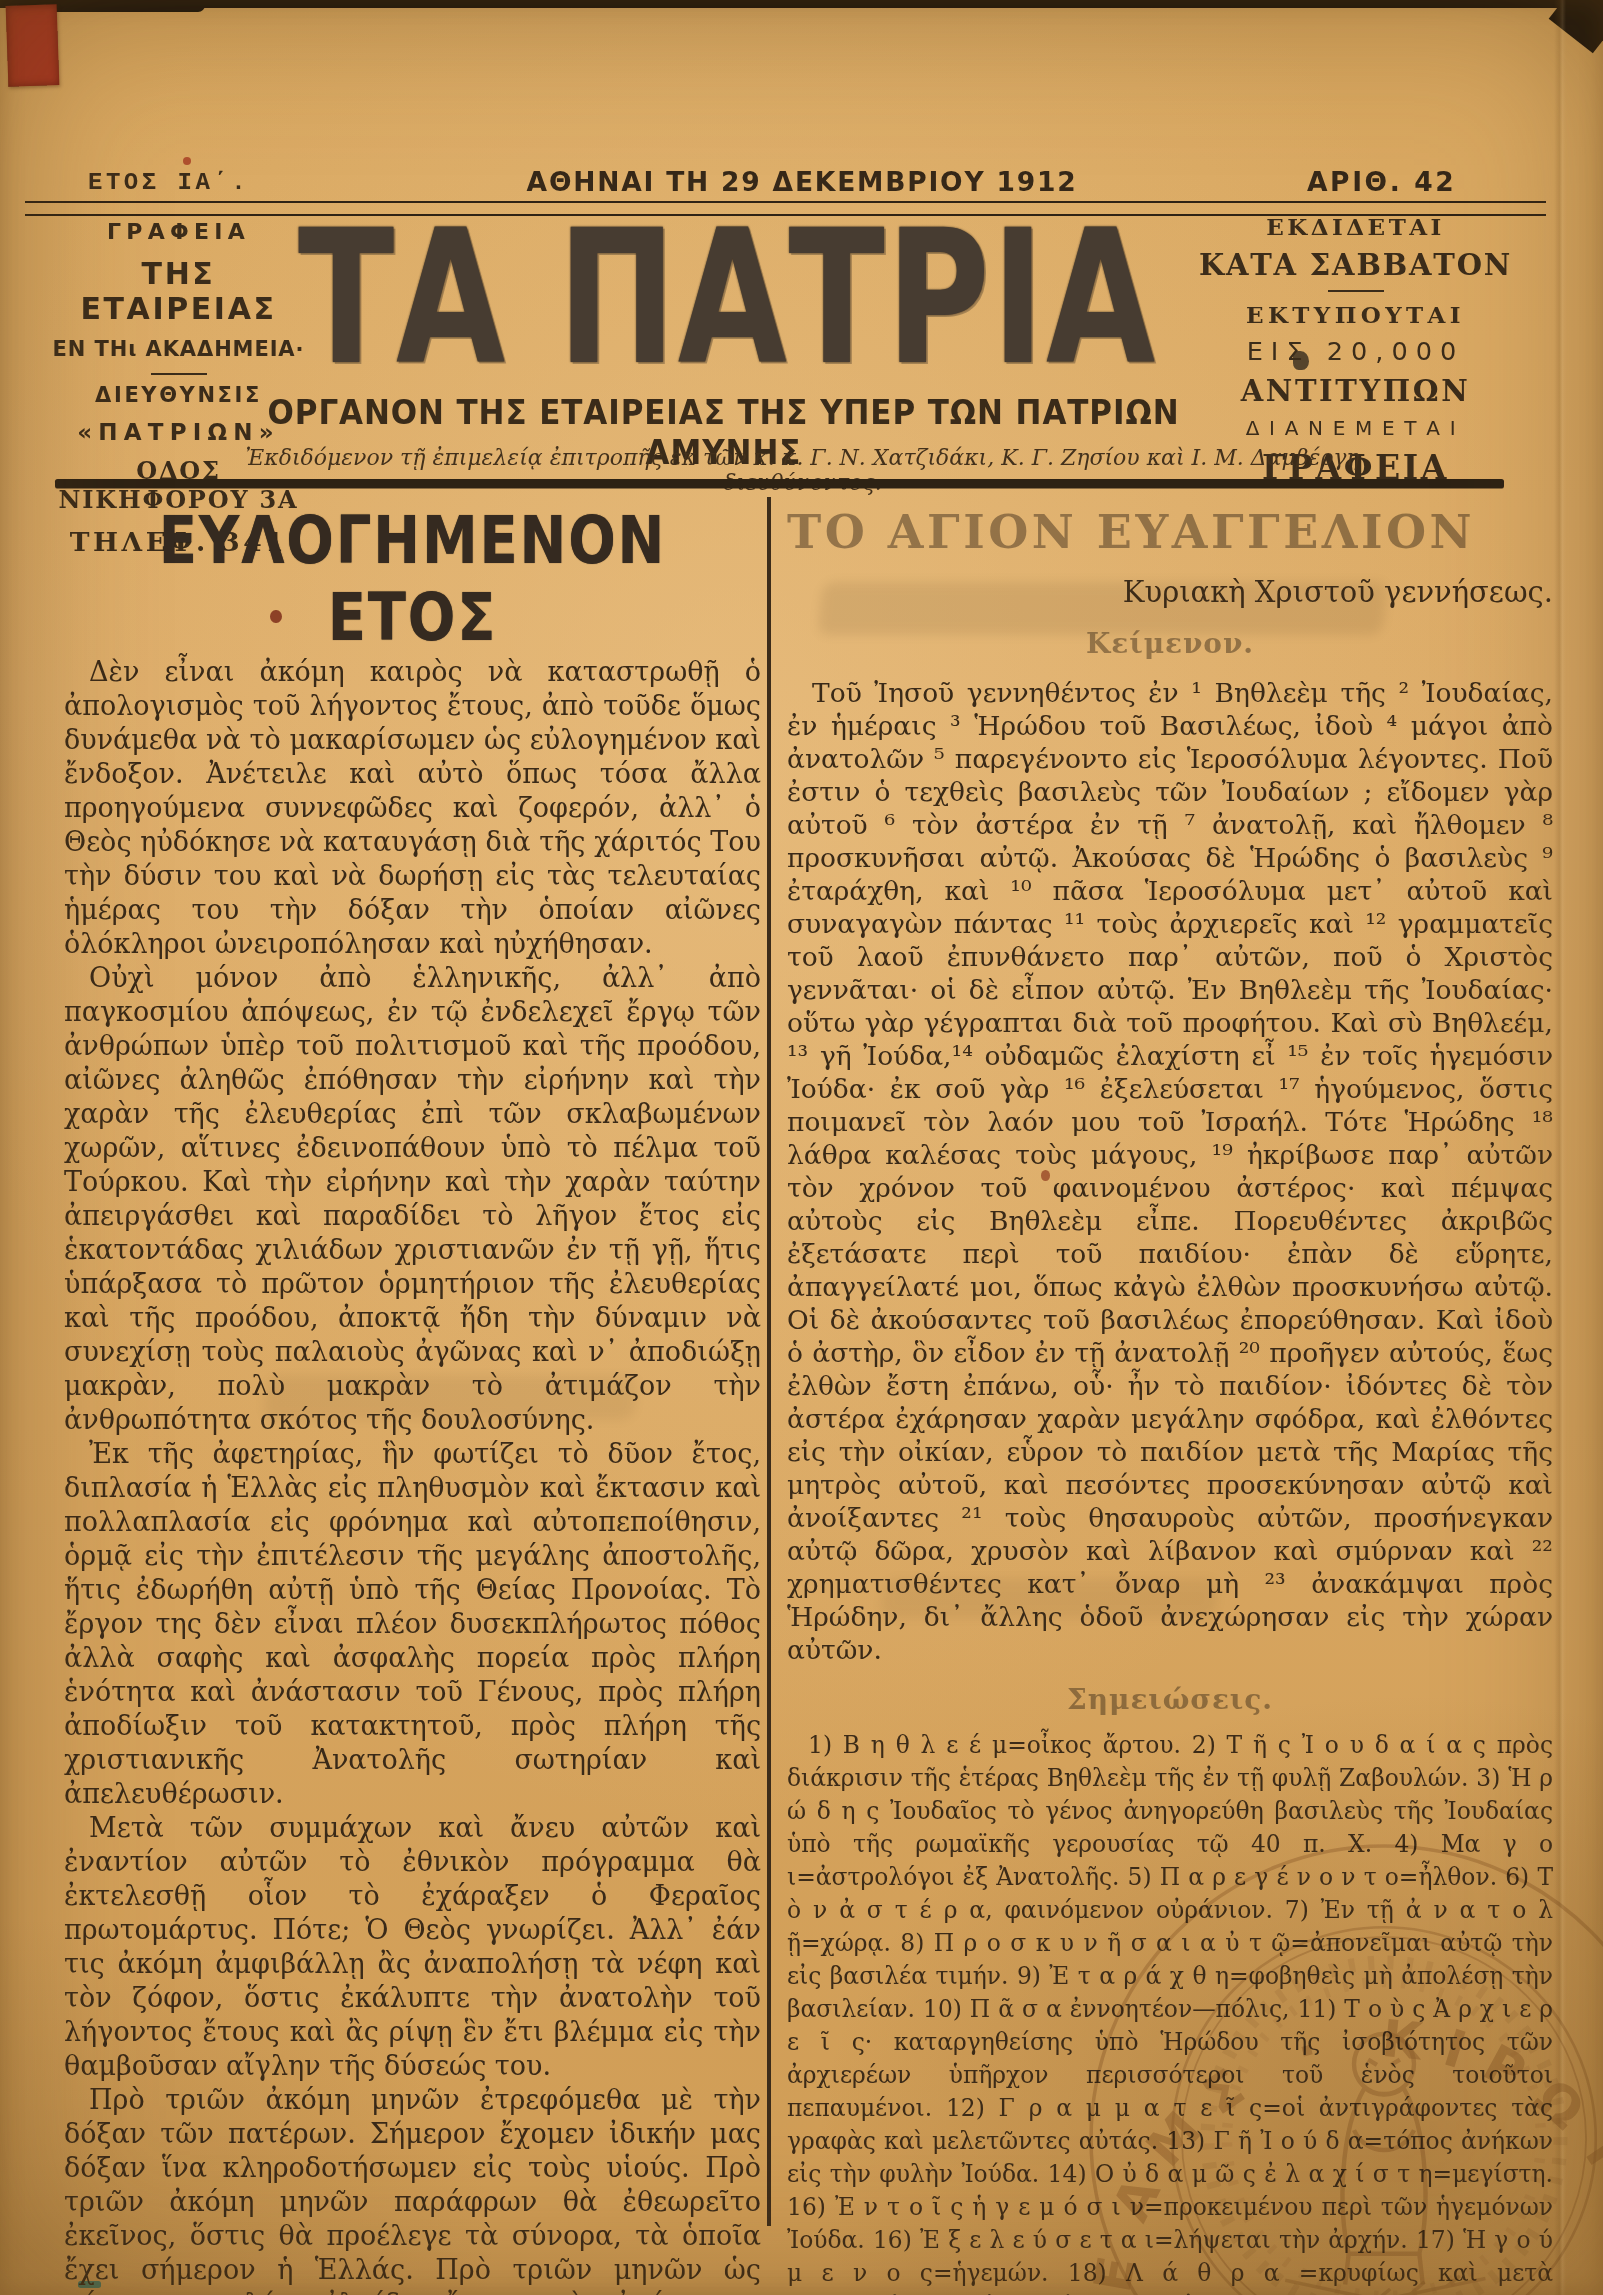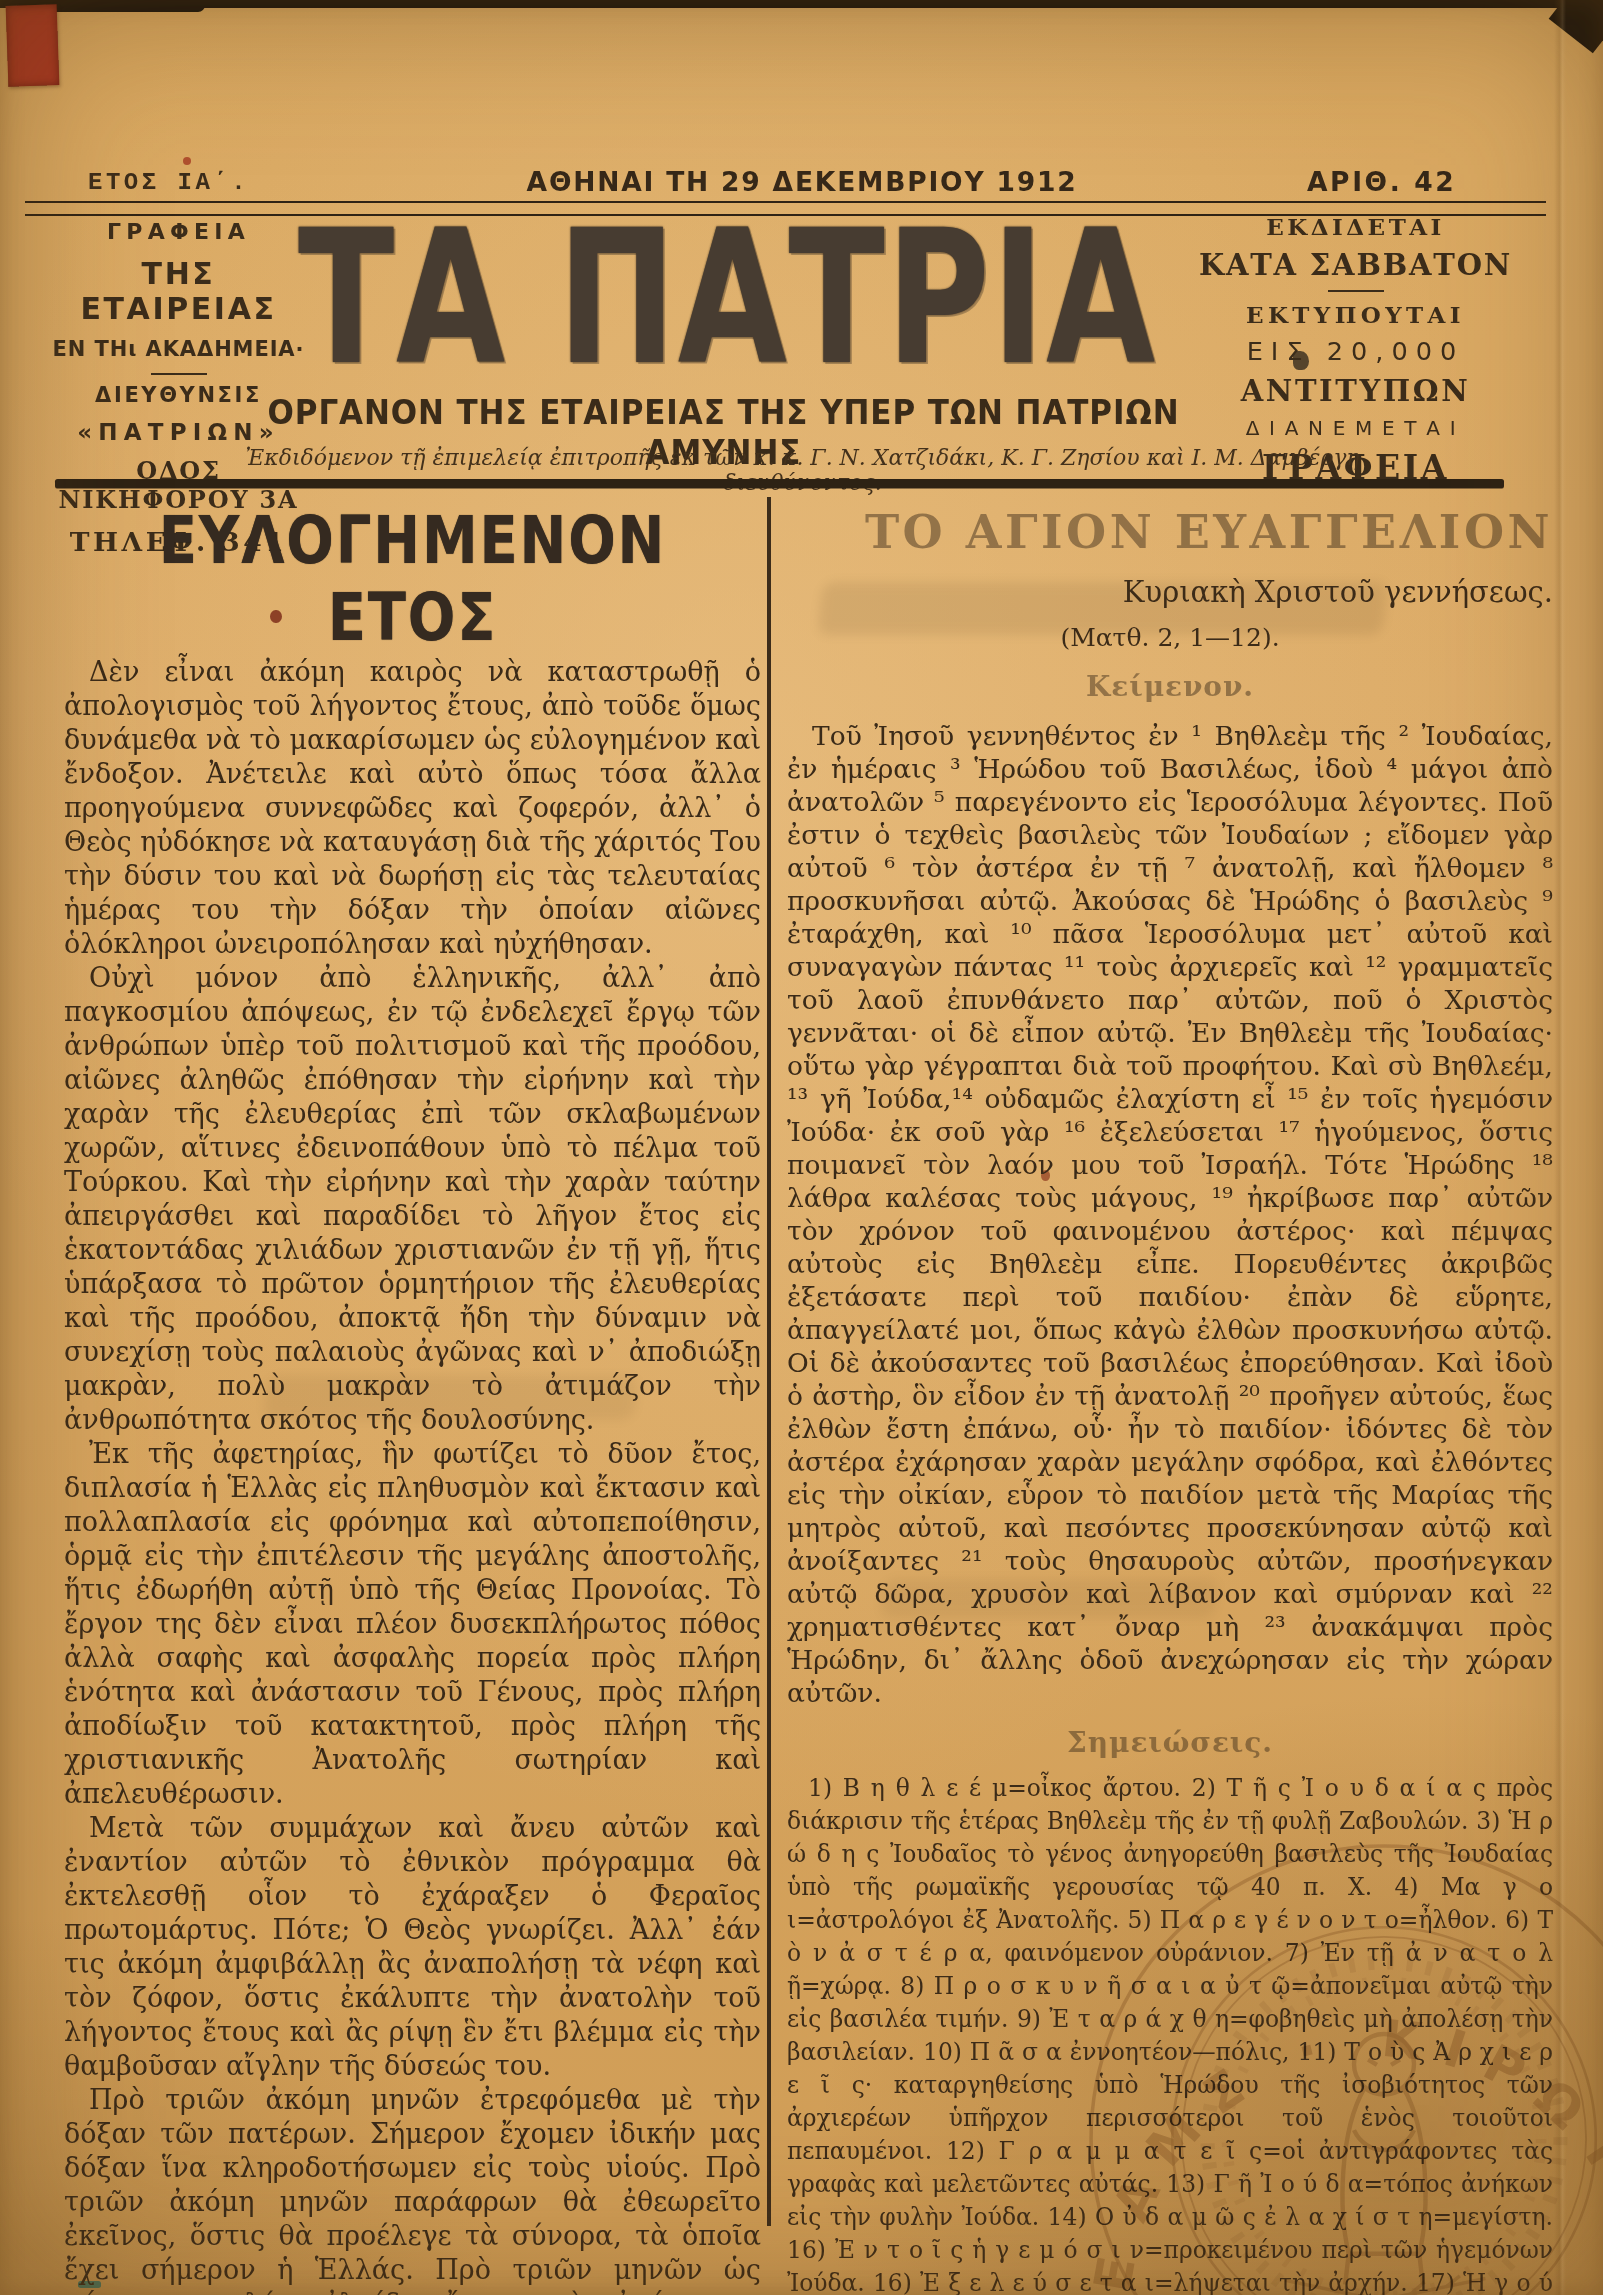--- a/index.html
+++ b/index.html
@@ -66,21 +66,21 @@
     box-shadow:0 0.9px 0 rgba(45,34,20,.5);}
   
   .col-divider{position:absolute;left:767px;top:497px;width:3.5px;height:1729px;background:#3c2c1a;}
   .col{position:absolute;top:498px;color:#38281645;}
   .col-left{left:64px;width:697px;}
   .col-right{left:787px;width:766px;}
   .headline-left{font-family:"DejaVu Sans",sans-serif;font-weight:bold;font-size:56px;letter-spacing:1.8px;
     text-align:center;color:#352a20;transform:scaleY(1.18);transform-origin:center top;margin:3.5px 0 23px 0;
     text-shadow:0 0 0.9px rgba(40,30,20,.8);}
   .headline-right{font-family:"DejaVu Serif",serif;font-weight:bold;font-size:46px;letter-spacing:3.5px;
-    text-align:right;color:#34261674;margin:7px 0 0 0;}
+    text-align:left;color:#34261674;margin:7px 0 0 0;}
   .body-text{font-size:27px;line-height:34px;text-align:justify;color:#3a2a18;}
   .body-text .par{margin:0;text-indent:25px;}
   .r-sub{ text-align:right;font-size:29px;color:#3c2b18;margin:16px 0 0 0;}
   .r-ref{ text-align:center;font-size:25px;color:#3c2b18;margin:14px 0 0 0;}
   .r-sec{ text-align:center;font-weight:bold;font-size:28px;letter-spacing:0.9px;color:#38281674;margin:17.6px 0 0 0;}
   .gospel{font-size:26.5px;line-height:33px;text-align:justify;color:#3a2a18;margin-top:16px;}
   .gospel .par{margin:0;text-indent:25px;}
   .notes{font-size:23.4px;line-height:33px;text-align:justify;color:#3c2b18;margin-top:12.4px;}
   .notes .par{margin:0;text-indent:21px;}
   
@@ -149,21 +149,20 @@
         <p class="par">Οὐχὶ μόνον ἀπὸ ἑλληνικῆς, ἀλλ᾽ ἀπὸ παγκοσμίου ἀπόψεως, ἐν τῷ ἐνδελεχεῖ ἔργῳ τῶν ἀνθρώπων ὑπὲρ τοῦ πολιτισμοῦ καὶ τῆς προόδου, αἰῶνες ἀληθῶς ἐπόθησαν τὴν εἰρήνην καὶ τὴν χαρὰν τῆς ἐλευθερίας ἐπὶ τῶν σκλαβωμένων χωρῶν, αἵτινες ἐδεινοπάθουν ὑπὸ τὸ πέλμα τοῦ Τούρκου. Καὶ τὴν εἰρήνην καὶ τὴν χαρὰν ταύτην ἀπειργάσθει καὶ παραδίδει τὸ λῆγον ἔτος εἰς ἑκατοντάδας χιλιάδων χριστιανῶν ἐν τῇ γῇ, ἥτις ὑπάρξασα τὸ πρῶτον ὁρμητήριον τῆς ἐλευθερίας καὶ τῆς προόδου, ἀποκτᾷ ἤδη τὴν δύναμιν νὰ συνεχίσῃ τοὺς παλαιοὺς ἀγῶνας καὶ ν᾽ ἀποδιώξῃ μακρὰν, πολὺ μακρὰν τὸ ἀτιμάζον τὴν ἀνθρωπότητα σκότος τῆς δουλοσύνης.</p>
         <p class="par">Ἐκ τῆς ἀφετηρίας, ἣν φωτίζει τὸ δῦον ἔτος, διπλασία ἡ Ἑλλὰς εἰς πληθυσμὸν καὶ ἔκτασιν καὶ πολλαπλασία εἰς φρόνημα καὶ αὐτοπεποίθησιν, ὁρμᾷ εἰς τὴν ἐπιτέλεσιν τῆς μεγάλης ἀποστολῆς, ἥτις ἐδωρήθη αὐτῇ ὑπὸ τῆς Θείας Προνοίας. Τὸ ἔργον της δὲν εἶναι πλέον δυσεκπλήρωτος πόθος ἀλλὰ σαφὴς καὶ ἀσφαλὴς πορεία πρὸς πλήρη ἑνότητα καὶ ἀνάστασιν τοῦ Γένους, πρὸς πλήρη ἀποδίωξιν τοῦ κατακτητοῦ, πρὸς πλήρη τῆς χριστιανικῆς Ἀνατολῆς σωτηρίαν καὶ ἀπελευθέρωσιν.</p>
         <p class="par">Μετὰ τῶν συμμάχων καὶ ἄνευ αὐτῶν καὶ ἐναντίον αὐτῶν τὸ ἐθνικὸν πρόγραμμα θὰ ἐκτελεσθῇ οἷον τὸ ἐχάραξεν ὁ Φεραῖος πρωτομάρτυς. Πότε; Ὁ Θεὸς γνωρίζει. Ἀλλ᾽ ἐάν τις ἀκόμη ἀμφιβάλλῃ ἂς ἀναπολήσῃ τὰ νέφη καὶ τὸν ζόφον, ὅστις ἐκάλυπτε τὴν ἀνατολὴν τοῦ λήγοντος ἔτους καὶ ἂς ρίψῃ ἓν ἔτι βλέμμα εἰς τὴν θαμβοῦσαν αἴγλην τῆς δύσεώς του.</p>
         <p class="par">Πρὸ τριῶν ἀκόμη μηνῶν ἐτρεφόμεθα μὲ τὴν δόξαν τῶν πατέρων. Σήμερον ἔχομεν ἰδικήν μας δόξαν ἵνα κληροδοτήσωμεν εἰς τοὺς υἱούς. Πρὸ τριῶν ἀκόμη μηνῶν παράφρων θὰ ἐθεωρεῖτο ἐκεῖνος, ὅστις θὰ προέλεγε τὰ σύνορα, τὰ ὁποῖα ἔχει σήμερον ἡ Ἑλλάς. Πρὸ τριῶν μηνῶν ὡς μόνην φευγαλέαν ἐλπίδα εἴχομεν τὴν ἀνάκτησιν τῆς Κρήτης καὶ σήμερον, ὅτε αὕτη συνετελέσθη, οὔτε τῆς μεγάλης ταύτης χαρᾶς τοὺς παλμοὺς δὲν ᾐσθάνθημεν ἀπέναντι τόσης ἄλλης συρροῆς ἐθνικῶν ἀπολαύσεων.</p>
       </div>
   </div>
 
   <div class="col col-right">
     <div class="headline-right">ΤΟ ΑΓΙΟΝ ΕΥΑΓΓΕΛΙΟΝ</div>
     <div class="r-sub">Κυριακὴ Χριστοῦ γεννήσεως.</div>
-    <div class="r-ref">(Ματθ. 2, 1—12).</div>
     <div class="r-sec">Κείμενον.</div>
     <div class="gospel">
         <p class="par">Τοῦ Ἰησοῦ γεννηθέντος ἐν ¹ Βηθλεὲμ τῆς ² Ἰουδαίας, ἐν ἡμέραις ³ Ἡρώδου τοῦ Βασιλέως, ἰδοὺ ⁴ μάγοι ἀπὸ ἀνατολῶν ⁵ παρεγένοντο εἰς Ἱεροσόλυμα λέγοντες. Ποῦ ἐστιν ὁ τεχθεὶς βασιλεὺς τῶν Ἰουδαίων ; εἴδομεν γὰρ αὐτοῦ ⁶ τὸν ἀστέρα ἐν τῇ ⁷ ἀνατολῇ, καὶ ἤλθομεν ⁸ προσκυνῆσαι αὐτῷ. Ἀκούσας δὲ Ἡρώδης ὁ βασιλεὺς ⁹ ἐταράχθη, καὶ ¹⁰ πᾶσα Ἱεροσόλυμα μετ᾽ αὐτοῦ καὶ συναγαγὼν πάντας ¹¹ τοὺς ἀρχιερεῖς καὶ ¹² γραμματεῖς τοῦ λαοῦ ἐπυνθάνετο παρ᾽ αὐτῶν, ποῦ ὁ Χριστὸς γεννᾶται· οἱ δὲ εἶπον αὐτῷ. Ἐν Βηθλεὲμ τῆς Ἰουδαίας· οὕτω γὰρ γέγραπται διὰ τοῦ προφήτου. Καὶ σὺ Βηθλεέμ, ¹³ γῆ Ἰούδα,¹⁴ οὐδαμῶς ἐλαχίστη εἶ ¹⁵ ἐν τοῖς ἡγεμόσιν Ἰούδα· ἐκ σοῦ γὰρ ¹⁶ ἐξελεύσεται ¹⁷ ἡγούμενος, ὅστις ποιμανεῖ τὸν λαόν μου τοῦ Ἰσραήλ. Τότε Ἡρώδης ¹⁸ λάθρα καλέσας τοὺς μάγους, ¹⁹ ἠκρίβωσε παρ᾽ αὐτῶν τὸν χρόνον τοῦ φαινομένου ἀστέρος· καὶ πέμψας αὐτοὺς εἰς Βηθλεὲμ εἶπε. Πορευθέντες ἀκριβῶς ἐξετάσατε περὶ τοῦ παιδίου· ἐπὰν δὲ εὕρητε, ἀπαγγείλατέ μοι, ὅπως κἀγὼ ἐλθὼν προσκυνήσω αὐτῷ. Οἱ δὲ ἀκούσαντες τοῦ βασιλέως ἐπορεύθησαν. Καὶ ἰδοὺ ὁ ἀστὴρ, ὃν εἶδον ἐν τῇ ἀνατολῇ ²⁰ προῆγεν αὐτούς, ἕως ἐλθὼν ἔστη ἐπάνω, οὗ· ἦν τὸ παιδίον· ἰδόντες δὲ τὸν ἀστέρα ἐχάρησαν χαρὰν μεγάλην σφόδρα, καὶ ἐλθόντες εἰς τὴν οἰκίαν, εὗρον τὸ παιδίον μετὰ τῆς Μαρίας τῆς μητρὸς αὐτοῦ, καὶ πεσόντες προσεκύνησαν αὐτῷ καὶ ἀνοίξαντες ²¹ τοὺς θησαυροὺς αὐτῶν, προσήνεγκαν αὐτῷ δῶρα, χρυσὸν καὶ λίβανον καὶ σμύρναν καὶ ²² χρηματισθέντες κατ᾽ ὄναρ μὴ ²³ ἀνακάμψαι πρὸς Ἡρώδην, δι᾽ ἄλλης ὁδοῦ ἀνεχώρησαν εἰς τὴν χώραν αὐτῶν.</p>
       </div>
     <div class="r-sec">Σημειώσεις.</div>
     <div class="notes">
         <p class="par">1) Β η θ λ ε έ μ=οἶκος ἄρτου. 2) Τ ῆ ς  Ἰ ο υ δ α ί α ς πρὸς διάκρισιν τῆς ἑτέρας Βηθλεὲμ τῆς ἐν τῇ φυλῇ Ζαβουλών. 3) Ἡ ρ ώ δ η ς Ἰουδαῖος τὸ γένος ἀνηγορεύθη βασιλεὺς τῆς Ἰουδαίας ὑπὸ τῆς ρωμαϊκῆς γερουσίας τῷ 40 π. Χ. 4) Μα γ ο ι=ἀστρολόγοι ἐξ Ἀνατολῆς. 5) Π α ρ ε γ έ ν ο ν τ ο=ἦλθον. 6) Τ ὸ ν  ἀ σ τ έ ρ α, φαινόμενον οὐράνιον. 7) Ἐν τῇ  ἀ ν α τ ο λ ῇ=χώρᾳ. 8) Π ρ ο σ κ υ ν ῆ σ α ι  α ὐ τ ῷ=ἀπονεῖμαι αὐτῷ τὴν εἰς βασιλέα τιμήν. 9) Ἐ τ α ρ ά χ θ η=φοβηθεὶς μὴ ἀπολέσῃ τὴν βασιλείαν. 10) Π ᾶ σ α ἐννοητέον—πόλις, 11) Τ ο ὺ ς  Ἀ ρ χ ι ε ρ ε ῖ ς· καταργηθείσης ὑπὸ Ἡρώδου τῆς ἰσοβιότητος τῶν ἀρχιερέων ὑπῆρχον περισσότεροι τοῦ ἑνὸς τοιοῦτοι πεπαυμένοι. 12) Γ ρ α μ μ α τ ε ῖ ς=οἱ ἀντιγράφοντες τὰς γραφὰς καὶ μελετῶντες αὐτάς. 13) Γ ῆ  Ἰ ο ύ δ α=τόπος ἀνήκων εἰς τὴν φυλὴν Ἰούδα. 14) Ο ὐ δ α μ ῶ ς ἐ λ α χ ί σ τ η=μεγίστη. 16) Ἐ ν  τ ο ῖ ς  ἡ γ ε μ ό σ ι ν=προκειμένου περὶ τῶν ἡγεμόνων Ἰούδα. 16) Ἐ ξ ε λ ε ύ σ ε τ α ι=λήψεται τὴν ἀρχήν. 17) Ἡ γ ο ύ μ ε ν ο ς=ἡγεμών. 18) Λ ά θ ρ α =κρυφίως καὶ μετὰ πανουργίας. 19) Ἠ κ ρ ί β ω σ ε=ἀκριβῶς</p>
       </div>
   </div>
 

